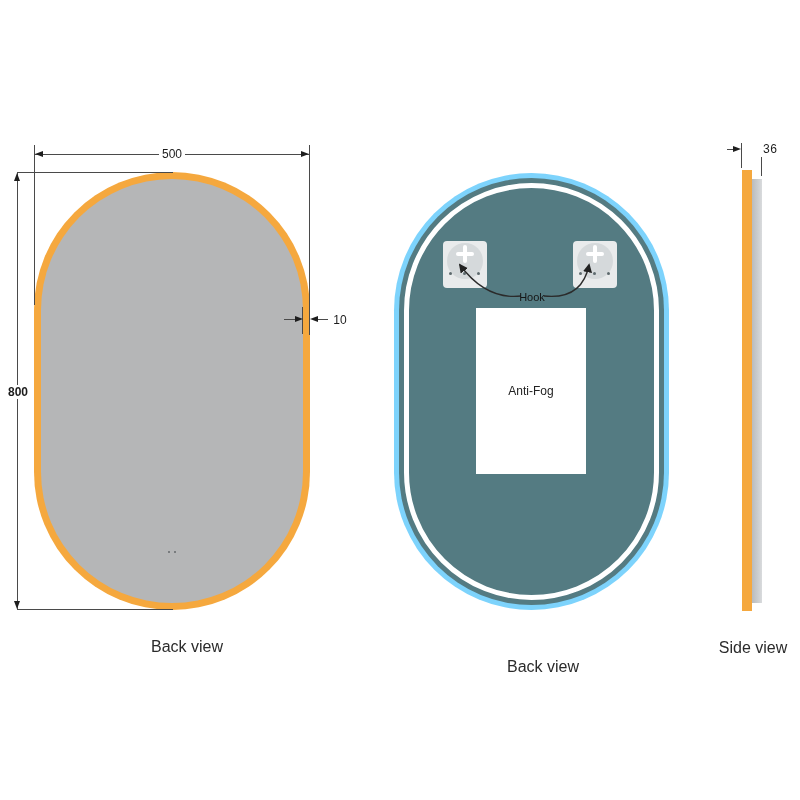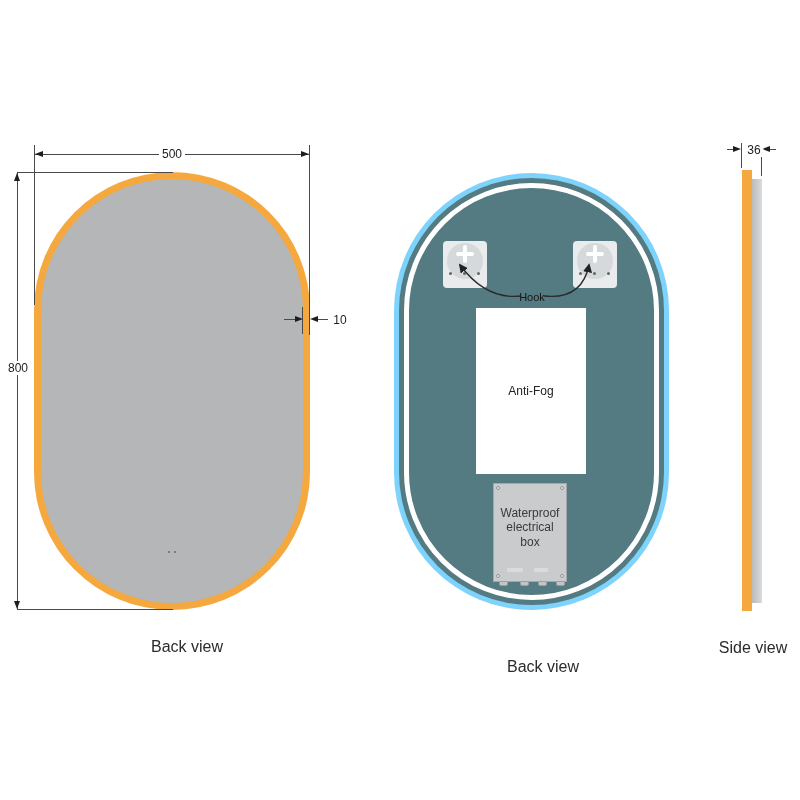--- a/index.html
+++ b/index.html
@@ -72,21 +72,21 @@
   <div class="hline" style="left:34px;top:154px;width:276px;"></div>
   <div class="tri tri-l" style="left:35px;top:151px;"></div>
   <div class="tri tri-r" style="left:301px;top:151px;"></div>
   <div class="dimlabel" style="left:172px;top:154px;">500</div>
 
   <div class="hline" style="left:17px;top:172px;width:156px;"></div>
   <div class="hline" style="left:17px;top:609px;width:156px;"></div>
   <div class="vline" style="left:17px;top:172px;height:438px;"></div>
   <div class="tri tri-u" style="left:14px;top:173px;"></div>
   <div class="tri tri-d" style="left:14px;top:601px;"></div>
-  <div class="dimlabel" style="left:18px;top:368px;">800</div>
+  <div class="dimlabel" style="left:18px;top:392px;font-weight:bold;">800</div>
 
   <div class="vline" style="left:302px;top:307px;height:27px;"></div>
   <div class="hline" style="left:284px;top:319px;width:12px;"></div>
   <div class="tri tri-r" style="left:295px;top:316px;"></div>
   <div class="hline" style="left:318px;top:319px;width:10px;"></div>
   <div class="tri tri-l" style="left:310px;top:316px;"></div>
   <div class="dimlabel" style="left:333px;top:320px;margin-left:7px;">10</div>
 
   <div class="back-oval">
     <div class="back-panel"></div>
@@ -118,43 +118,30 @@
       </defs>
       <path d="M 127 123 Q 92 127 66 92" fill="none" stroke="#2b2b2b" stroke-width="1.3" marker-end="url(#ah)"></path>
       <path d="M 150 123 Q 188 127 195 92" fill="none" stroke="#2b2b2b" stroke-width="1.3" marker-end="url(#ah)"></path>
     </svg>
     <div class="hook-label">Hook</div>
 
     <div class="antifog">
       <span>Anti-Fog</span>
     </div>
 
-    <div class="wpbox">
-      <div class="boxtext">Waterproof electrical box</div>
-      <div class="screw" style="left:2px;top:2px;"></div>
-      <div class="screw" style="right:2px;top:2px;"></div>
-      <div class="screw" style="left:2px;bottom:3px;"></div>
-      <div class="screw" style="right:2px;bottom:3px;"></div>
-      <div class="box-mark" style="left:13px;bottom:9px;width:16px;"></div>
-      <div class="box-mark" style="left:40px;bottom:9px;width:14px;"></div>
-      <div class="box-tab" style="left:5px;"></div>
-      <div class="box-tab" style="left:26px;"></div>
-      <div class="box-tab" style="left:44px;"></div>
-      <div class="box-tab" style="left:62px;"></div>
-    </div>
   </div>
 
   <div class="side-front-edge"></div>
   <div class="side-body"></div>
 
   <div class="vline" style="left:741px;top:143px;height:25px;"></div>
   <div class="vline" style="left:761px;top:143px;height:33px;"></div>
   <div class="hline" style="left:727px;top:149px;width:8px;"></div>
   <div class="tri tri-r" style="left:733px;top:146px;"></div>
   <div class="hline" style="left:768px;top:149px;width:8px;"></div>
   <div class="tri tri-l" style="left:762px;top:146px;"></div>
-  <div class="dimlabel" style="left:754px;top:150px;">36</div>
+  <div class="dimlabel" style="left:770px;top:150px;font-family:Liberation Mono, monospace;">36</div>
 
   <div class="viewlabel" style="left:187px;top:647px;">Back view</div>
   <div class="viewlabel" style="left:543px;top:647px;margin-top:20px;">Back view</div>
   <div class="viewlabel" style="left:753px;top:648px;">Side view</div>
 
 </div>
 
 </body></html>

